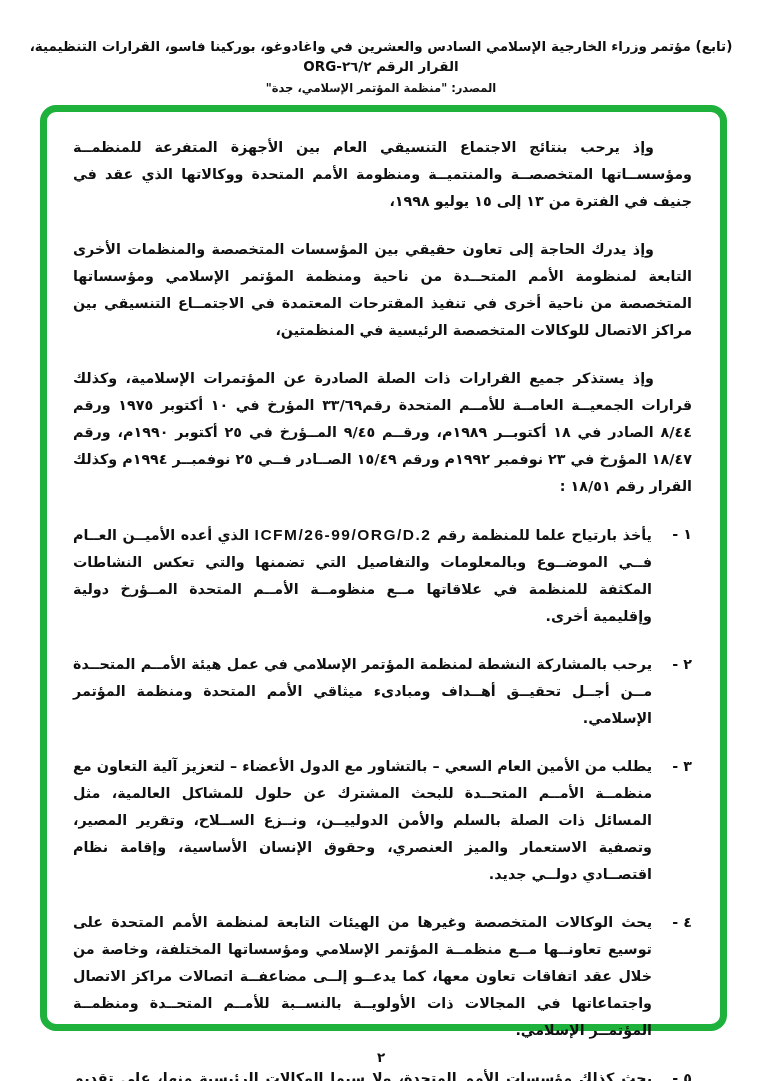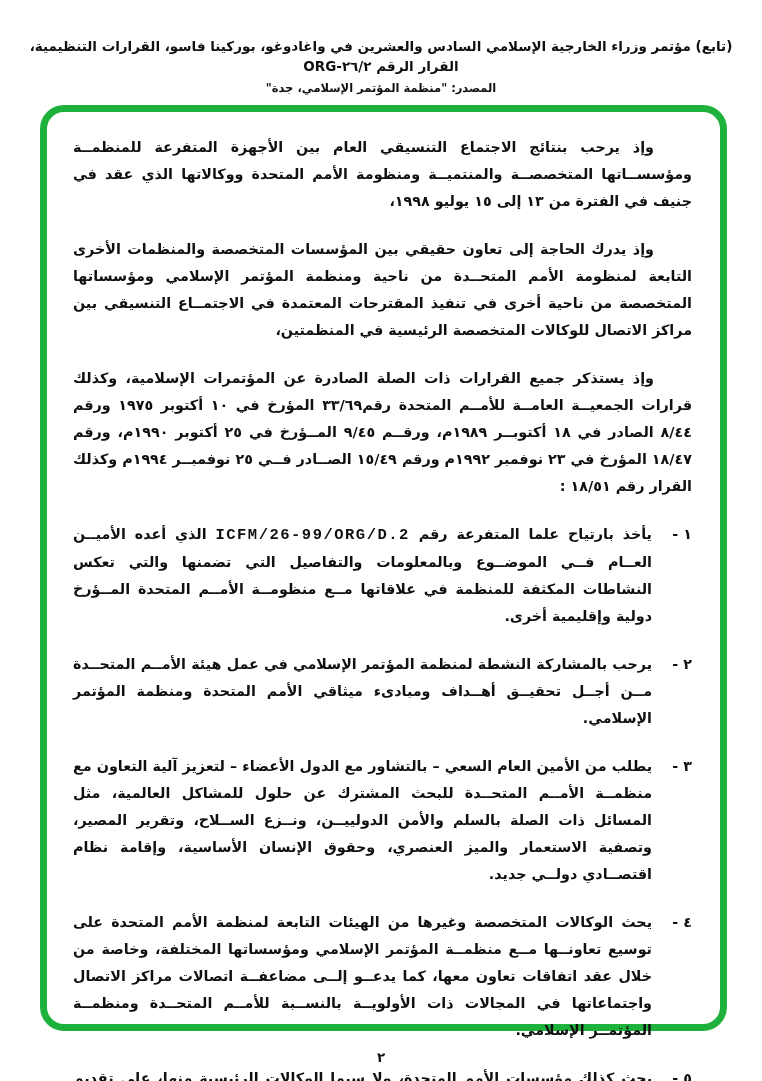--- a/index.html
+++ b/index.html
@@ -16,21 +16,21 @@
   .page-header {
     position: absolute; top: 36px; left: 10px; right: 10px;
     direction: rtl; text-align: center; font-weight: bold;
   }
   .page-header .line1 { font-size: 13.5px; line-height: 20px; letter-spacing: 0; }
   .page-header .line2 { font-size: 11.5px; line-height: 16px; margin-top: 4px; }
   .frame {
     position: absolute; left: 40px; top: 105px;
     width: 687px; height: 926px;
     border: 7px solid var(--green);
-    border-radius: 24px;
+    border-radius: 16px;
     padding: 22px 28px 0 26px;
     direction: rtl;
     background: #ffffff;
   }
   .doc { font-weight: bold; font-size: 14.3px; line-height: 27px; }
   .doc p.preamble {
     margin: 0 0 21px 0;
     text-align: justify;
     text-indent: 38px; 
   }
@@ -43,21 +43,21 @@
     white-space: nowrap;
   }
   .item .txt {
     flex: 1;
     text-align: justify;
   }
   .code {
     direction: ltr; unicode-bidi: embed;
     letter-spacing: 1.5px;
     font-size: 15.5px;
-    font-family: Liberation Mono, monospace;
+    font-family: Liberation Sans, sans-serif;
     font-weight: bold;
   }
   .page-footer {
     position: absolute; left: 0; right: 0; bottom: 16px;
     text-align: center; font-weight: bold; font-size: 13.5px;
   }
 </style>
 </head>
 <body>
 
@@ -68,21 +68,21 @@
 
 <section class="frame">
   <div class="doc">
 
     <p class="preamble">وإذ يرحب بنتائج الاجتماع التنسيقي العام بين الأجهزة المتفرعة للمنظمــة ومؤسســاتها المتخصصــة والمنتميــة ومنظومة الأمم المتحدة ووكالاتها الذي عقد في جنيف في الفترة من ١٣ إلى ١٥ يوليو ١٩٩٨،</p>
     <p class="preamble">وإذ يدرك الحاجة إلى تعاون حقيقي بين المؤسسات المتخصصة والمنظمات الأخرى التابعة لمنظومة الأمم المتحــدة من ناحية ومنظمة المؤتمر الإسلامي ومؤسساتها المتخصصة من ناحية أخرى في تنفيذ المقترحات المعتمدة في الاجتمــاع التنسيقي بين مراكز الاتصال للوكالات المتخصصة الرئيسية في المنظمتين،</p>
     <p class="preamble">وإذ يستذكر جميع القرارات ذات الصلة الصادرة عن المؤتمرات الإسلامية، وكذلك قرارات الجمعيــة العامــة للأمــم المتحدة رقم٣٣/٦٩ المؤرخ في ١٠ أكتوبر ١٩٧٥ ورقم ٨/٤٤ الصادر في ١٨ أكتوبــر ١٩٨٩م، ورقــم ٩/٤٥ المــؤرخ في ٢٥ أكتوبر ١٩٩٠م، ورقم ١٨/٤٧ المؤرخ في ٢٣ نوفمبر ١٩٩٢م ورقم ١٥/٤٩ الصــادر فــي ٢٥ نوفمبــر ١٩٩٤م وكذلك القرار رقم ١٨/٥١ :</p>
 
     <div class="item">
       <span class="num">١ -</span>
-      <span class="txt"><span>يأخذ بارتياح علما المتفرعة رقم </span><span class="code">ICFM/26-99/ORG/D.2</span><span> الذي أعده الأميــن العــام فــي الموضــوع وبالمعلومات والتفاصيل التي تضمنها والتي تعكس النشاطات المكثفة للمنظمة في علاقاتها مــع منظومــة الأمــم المتحدة المــؤرخ دولية وإقليمية أخرى.</span></span>
+      <span class="txt"><span>يأخذ بارتياح علما للمنظمة رقم </span><span class="code">ICFM/26-99/ORG/D.2</span><span> الذي أعده الأميــن العــام فــي الموضــوع وبالمعلومات والتفاصيل التي تضمنها والتي تعكس النشاطات المكثفة للمنظمة في علاقاتها مــع منظومــة الأمــم المتحدة المــؤرخ دولية وإقليمية أخرى.</span></span>
     </div>
 
     <div class="item">
       <span class="num">٢ -</span>
       <span class="txt">يرحب بالمشاركة النشطة لمنظمة المؤتمر الإسلامي في عمل هيئة الأمــم المتحــدة مــن أجــل تحقيــق أهــداف ومبادىء ميثاقي الأمم المتحدة ومنظمة المؤتمر الإسلامي.</span>
     </div>
 
     <div class="item">
       <span class="num">٣ -</span>
       <span class="txt">يطلب من الأمين العام السعي – بالتشاور مع الدول الأعضاء – لتعزيز آلية التعاون مع منظمــة الأمــم المتحــدة للبحث المشترك عن حلول للمشاكل العالمية، مثل المسائل ذات الصلة بالسلم والأمن الدولييــن، ونــزع الســلاح، وتقرير المصير، وتصفية الاستعمار والميز العنصري، وحقوق الإنسان الأساسية، وإقامة نظام اقتصــادي دولــي جديد.</span>

